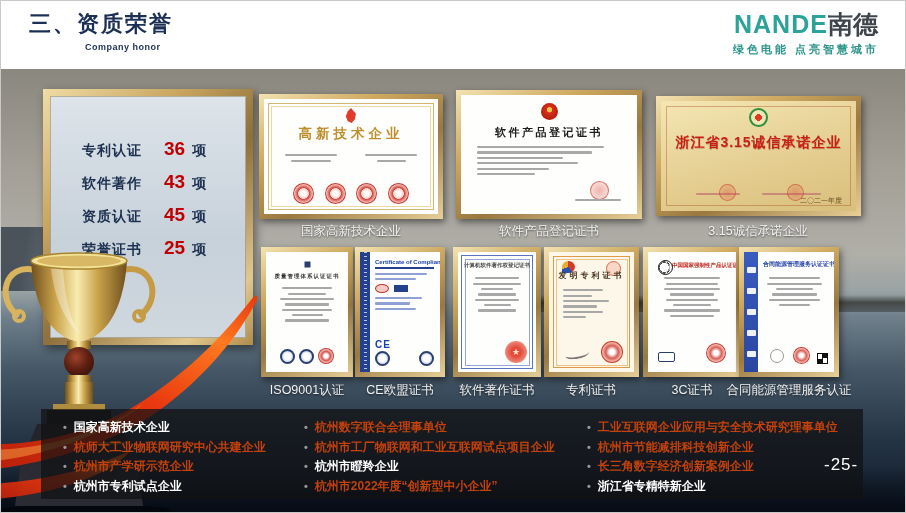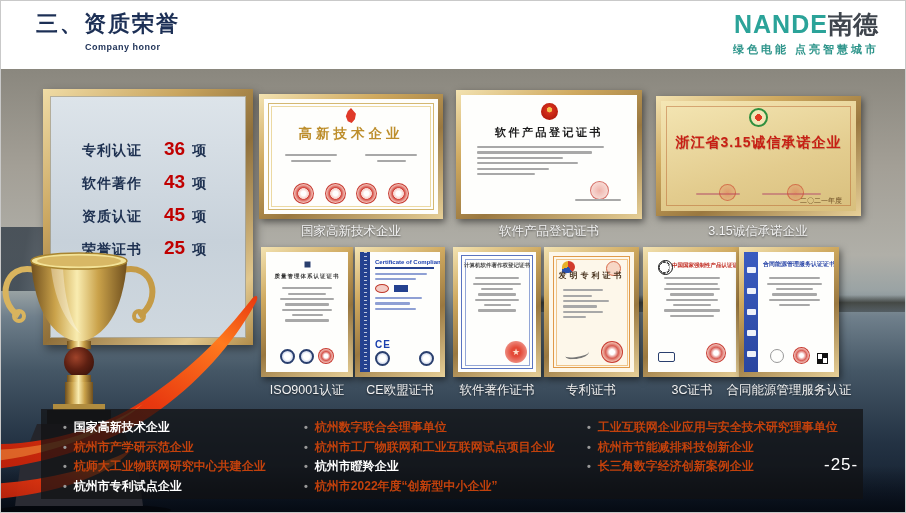--- a/index.html
+++ b/index.html
@@ -1,21 +1,21 @@
 <!DOCTYPE html>
 <html><head>
 <meta charset="utf-8">
 <style>
   html,body{margin:0;padding:0;background:#e8e8e8;}
   .slide{position:relative;width:904px;height:511px;margin:0 auto;border:1px solid #c9c9c9;overflow:hidden;
          background:#fff;font-family:"Liberation Sans","DejaVu Sans",sans-serif;}
 
   
   .hdr{position:absolute;left:0;top:0;right:0;height:68px;background:#fff;z-index:6;}
-  .hdr-title{position:absolute;left:28px;top:8px;font-size:22px;font-weight:bold;color:#1c2f55;letter-spacing:2px;margin-left:7px;}
+  .hdr-title{position:absolute;left:28px;top:8px;font-size:22px;font-weight:bold;color:#1c2f55;letter-spacing:2px;}
   .hdr-sub{position:absolute;left:84px;top:41px;font-size:9px;font-weight:bold;color:#1c2f55;letter-spacing:.5px;}
   .logo{position:absolute;right:26px;top:11px;text-align:right;}
   .logo-line{font-size:25px;font-weight:bold;line-height:1;white-space:nowrap;text-align:center;}
   .logo-en{color:#2ba399;letter-spacing:1px;}
   .logo-cn{color:#3f454d;}
   .tagline{margin-top:5px;font-size:11px;font-weight:bold;color:#2e958b;letter-spacing:3px;white-space:nowrap;}
 
   
   .photo{position:absolute;left:0;top:68px;right:0;bottom:0;
     background:linear-gradient(180deg,#8a877e 0%,#a39f96 22%,#b0afa8 42%,#9aa3a4 50%,#6f7f8b 56%,#455766 68%,#243344 84%,#101b2a 100%);}
@@ -460,32 +460,33 @@
       <div class="en-stamp-gray"></div>
       <div class="seal-en"></div>
       <div class="qr"></div>
     </div>
   </div>
   <div class="cap cap2" style="left:788px;">合同能源管理服务认证</div>
 
   <div class="band">
     <ul class="hc1">
       <li class="bold">国家高新技术企业</li>
+      <li>杭师大工业物联网研究中心共建企业</li>
       <li>杭州市产学研示范企业</li>
-      <li>杭师大工业物联网研究中心共建企业</li>
       <li class="bold">杭州市专利试点企业</li>
     </ul>
     <ul class="hc2">
       <li>杭州数字联合会理事单位</li>
       <li>杭州市工厂物联网和工业互联网试点项目企业</li>
       <li class="bold">杭州市瞪羚企业</li>
       <li>杭州市2022年度“创新型中小企业”</li>
     </ul>
     <ul class="hc3">
       <li>工业互联网企业应用与安全技术研究理事单位</li>
       <li>杭州市节能减排科技创新企业</li>
       <li>长三角数字经济创新案例企业</li>
+      <li class="bold">浙江省专精特新企业</li>
     </ul>
   </div>
 
   <div class="page-num">-25-</div>
 
 </div>
 
 </body></html>

